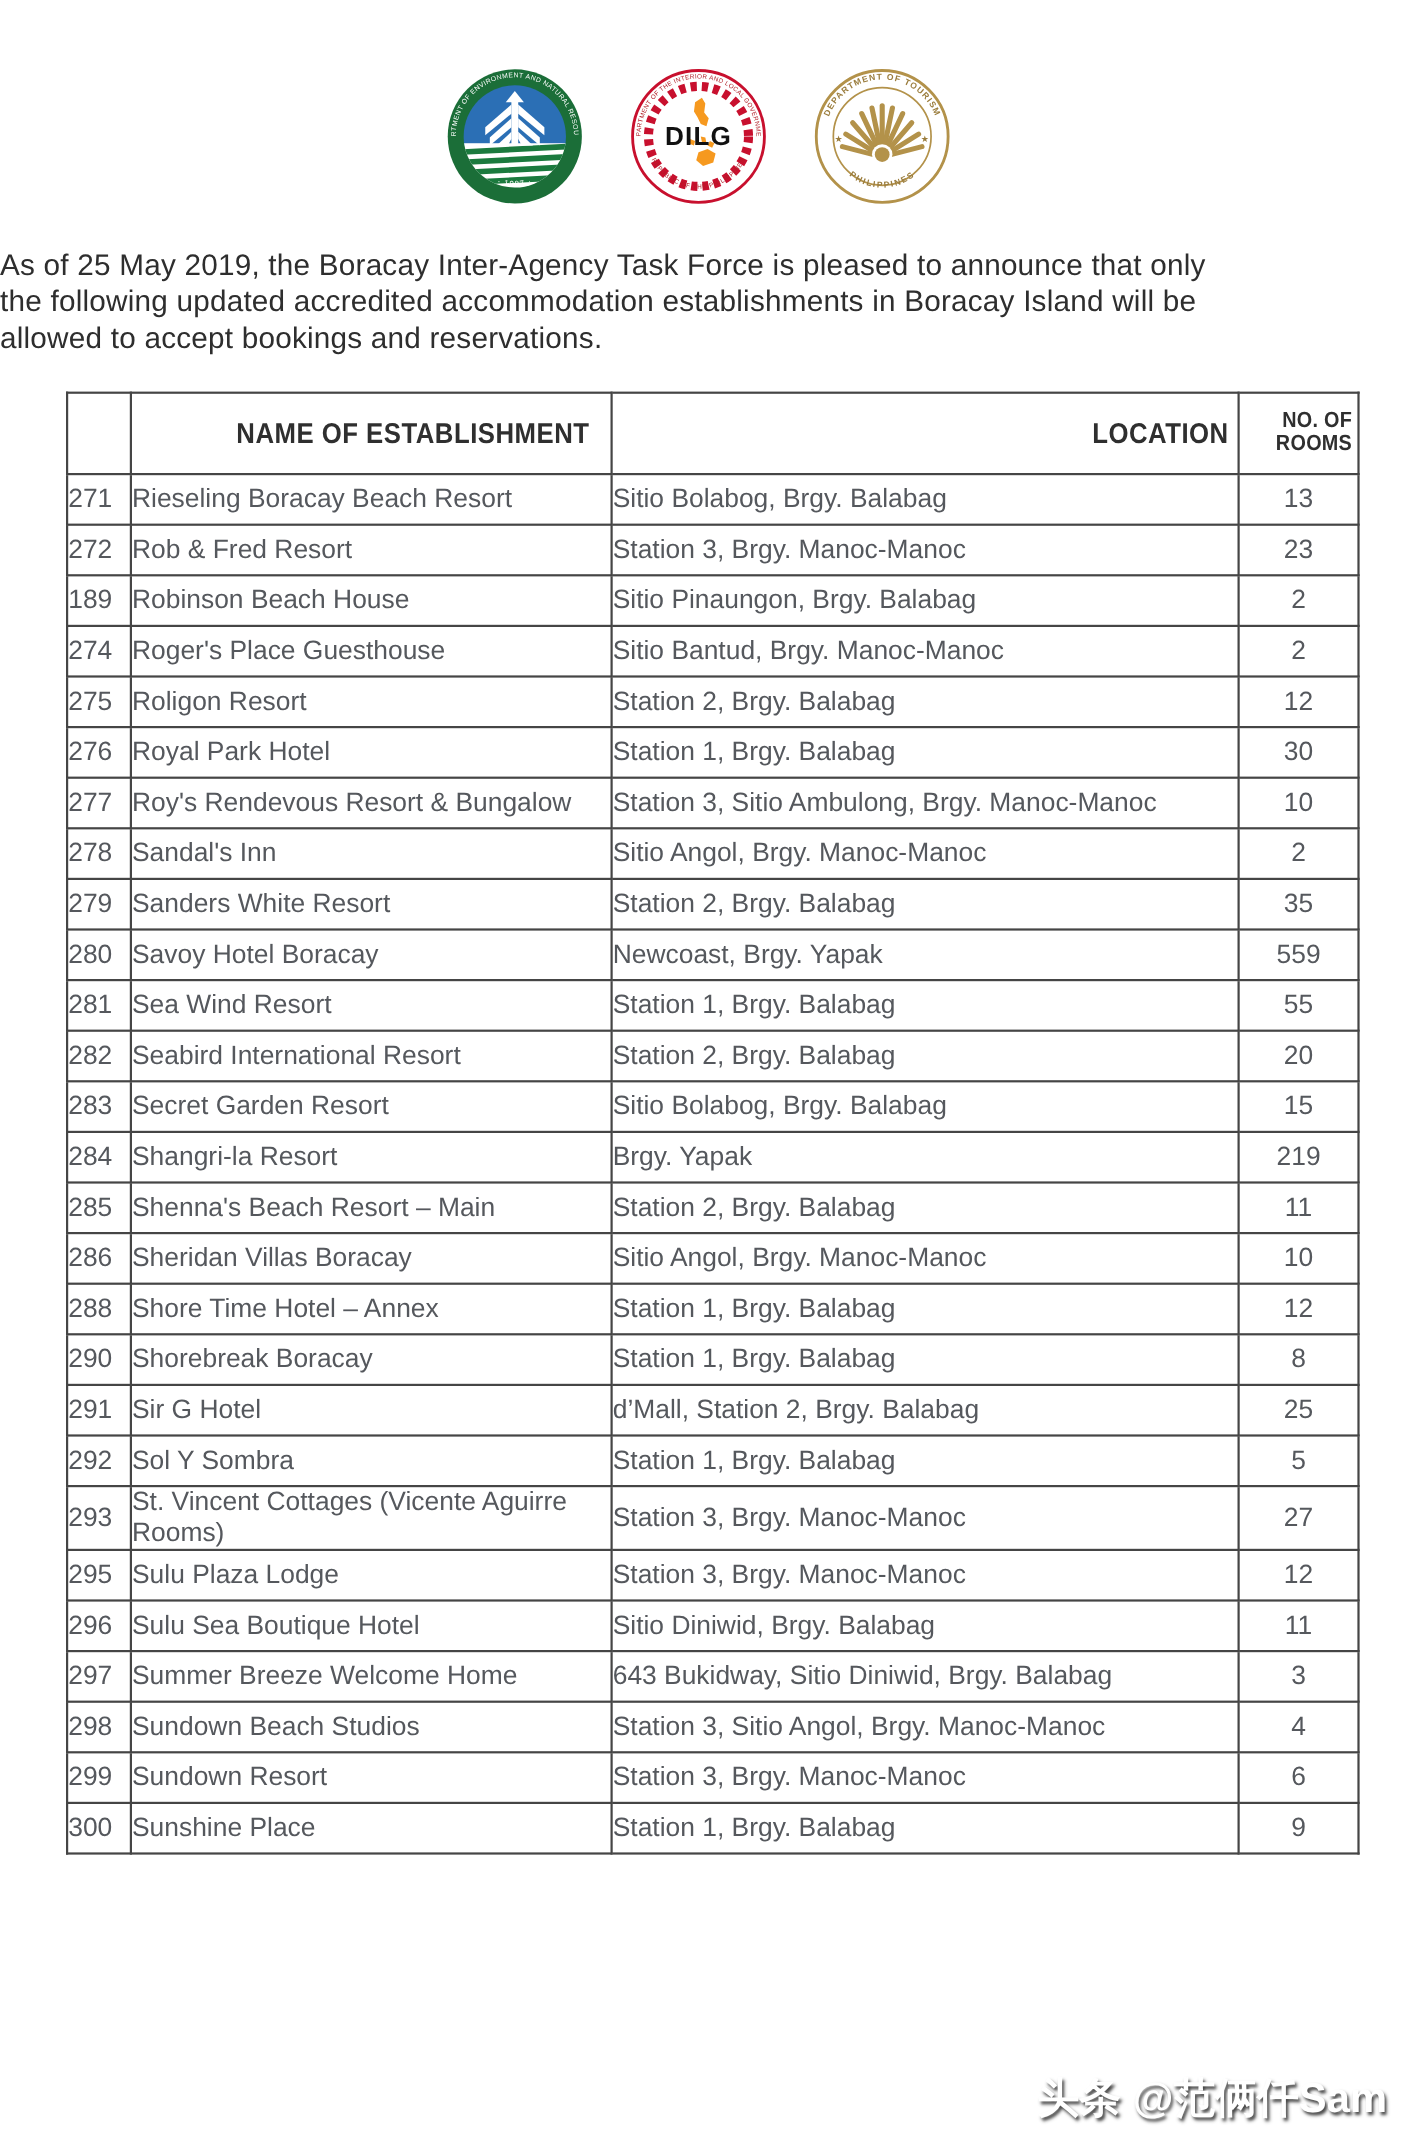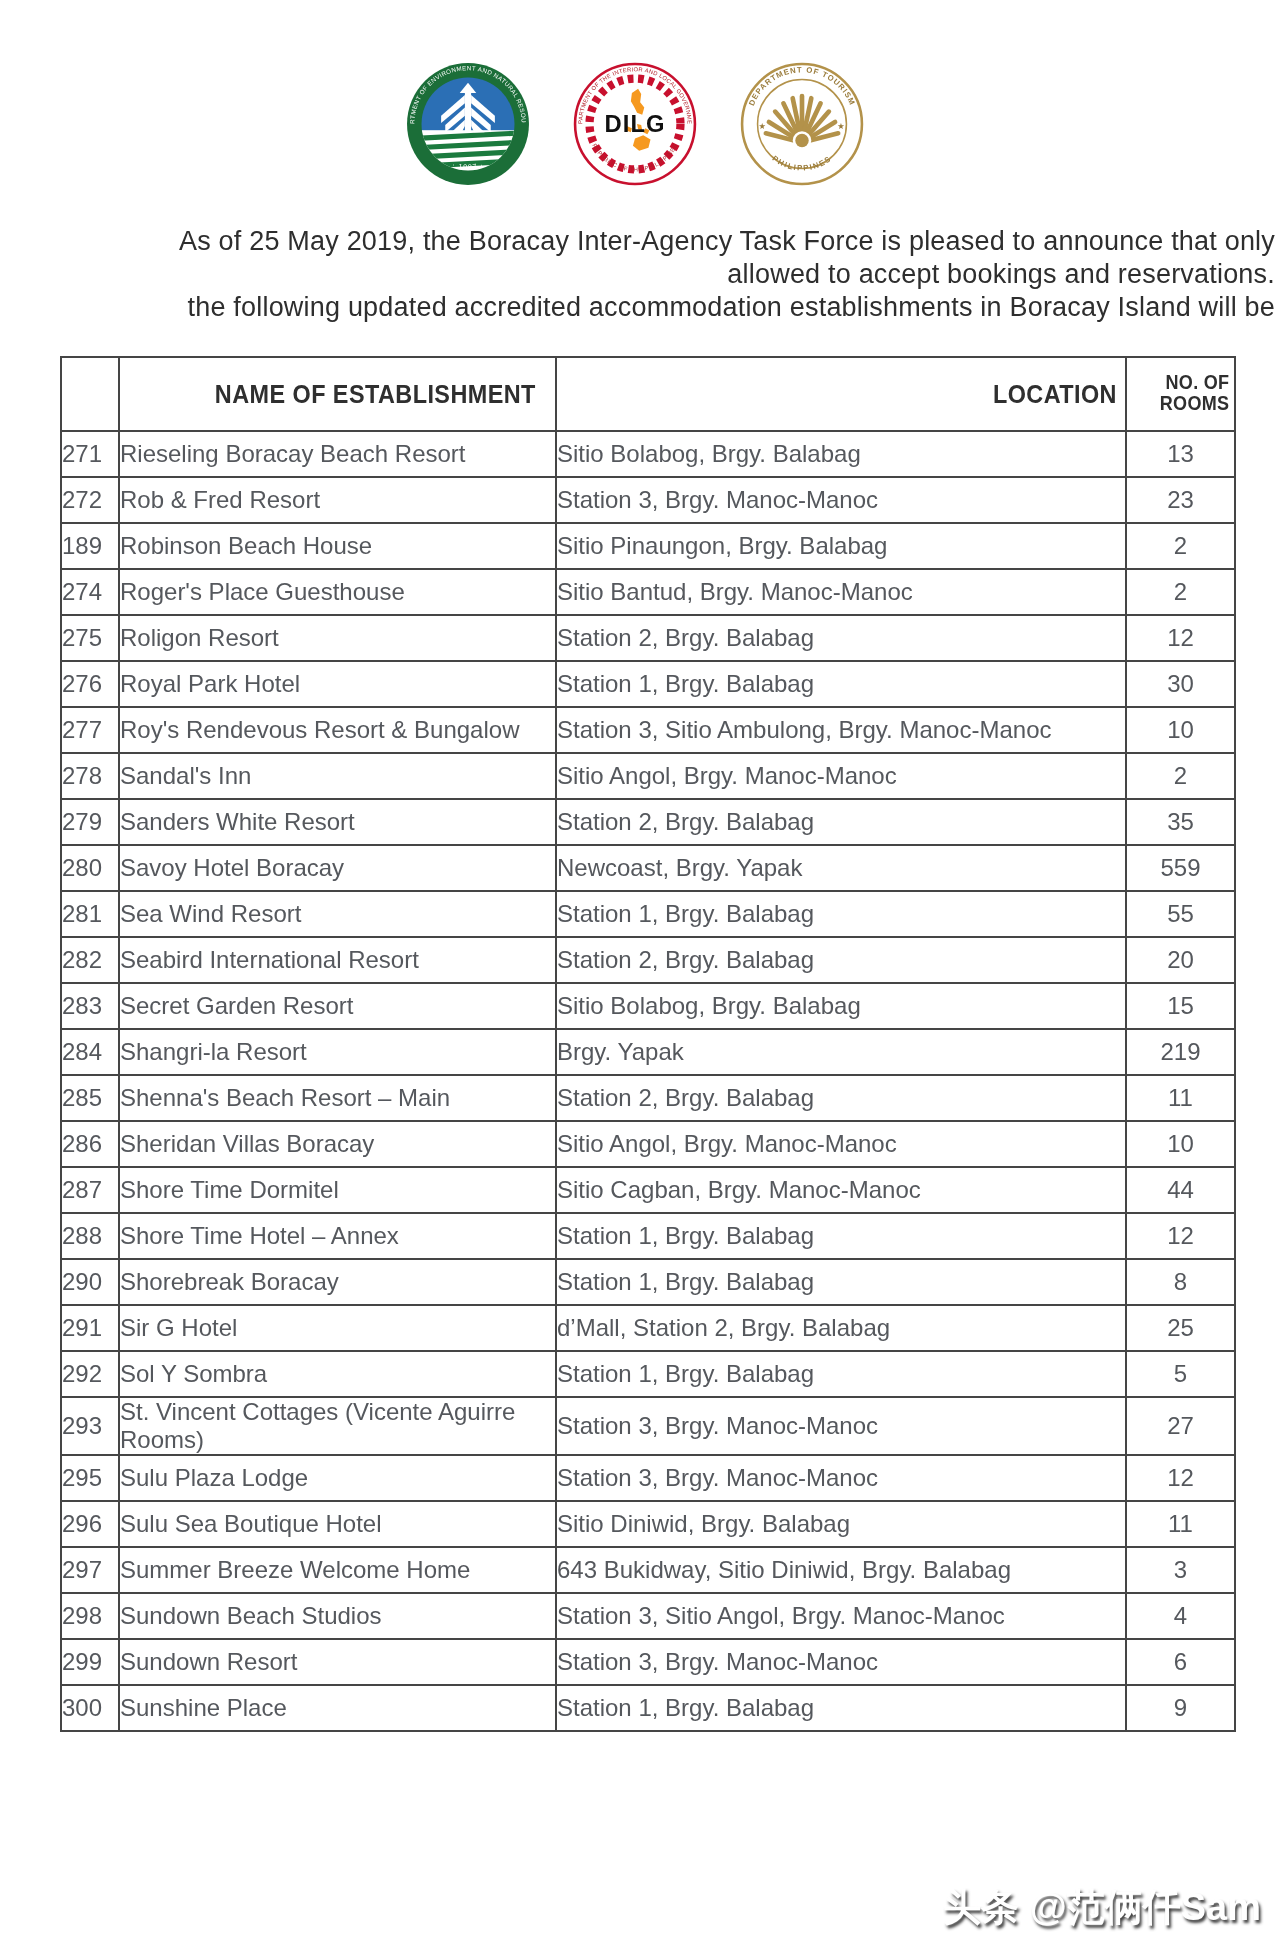--- a/index.html
+++ b/index.html
@@ -5,21 +5,21 @@
   html,body { margin:0; padding:0; background:#ffffff; }
   body { width:1275px; height:1950px; position:relative; font-family:"Liberation Sans", sans-serif; overflow:hidden; }
 
   .page { position:absolute; inset:0; }
 
   
   .logos { position:absolute; top:62px; left:406px; display:flex; gap:43px; }
   .logo  { width:124px; height:124px; display:block; }
 
   
-  .intro { position:absolute; top:225px; left:0; width:1275px; text-align:right;
+  .intro { position:absolute; top:225px; left:0; width:1275px; text-align:left;
            color:#2e2e2e; font-size:27px; line-height:33px; letter-spacing:0.2px; }
   .intro-line { white-space:nowrap; }
 
   
   table.est-table { position:absolute; top:356px; left:60px; width:1174px;
                     border-collapse:collapse; table-layout:fixed;
                     color:#55585d; font-size:24px; }
   .est-table th, .est-table td { border:2px solid #454545; box-sizing:border-box; }
   .est-table thead tr { height:74px; }
   .hdr { display:inline-block; transform:scaleX(0.9); transform-origin:center;
@@ -135,22 +135,22 @@
       <text class="ringtext" font-size="7.5" fill="#9a7c3c" letter-spacing="1.5" font-weight="700">
         <textPath href="#dotBot" startOffset="50%" text-anchor="middle">PHILIPPINES</textPath>
       </text>
       <text x="18" y="65" font-size="8" fill="#9a7c3c">★</text>
       <text x="94" y="65" font-size="8" fill="#9a7c3c">★</text>
     </svg>
   </div>
 
   <div class="intro">
     <div class="intro-line">As of 25 May 2019, the Boracay Inter-Agency Task Force is pleased to announce that only</div>
+    <div class="intro-line">the following updated accredited accommodation establishments in Boracay Island will be</div>
     <div class="intro-line">allowed to accept bookings and reservations.</div>
-    <div class="intro-line">the following updated accredited accommodation establishments in Boracay Island will be</div>
   </div>
 
   <table class="est-table">
     <colgroup>
       <col style="width:58px">
         <col style="width:437px">
         <col style="width:570px">
         <col style="width:109px">
     </colgroup>
     <thead>
@@ -261,26 +261,20 @@
     <td class="c-loc">Station 2, Brgy. Balabag</td>
     <td class="c-rooms">11</td>
   </tr>
         <tr>
     <td class="c-no">286</td>
     <td class="c-name">Sheridan Villas Boracay</td>
     <td class="c-loc">Sitio Angol, Brgy. Manoc-Manoc</td>
     <td class="c-rooms">10</td>
   </tr>
         <tr>
-    <td class="c-no">287</td>
-    <td class="c-name">Shore Time Dormitel</td>
-    <td class="c-loc">Sitio Cagban, Brgy. Manoc-Manoc</td>
-    <td class="c-rooms">44</td>
-  </tr>
-        <tr>
     <td class="c-no">288</td>
     <td class="c-name">Shore Time Hotel – Annex</td>
     <td class="c-loc">Station 1, Brgy. Balabag</td>
     <td class="c-rooms">12</td>
   </tr>
         <tr>
     <td class="c-no">290</td>
     <td class="c-name">Shorebreak Boracay</td>
     <td class="c-loc">Station 1, Brgy. Balabag</td>
     <td class="c-rooms">8</td>

